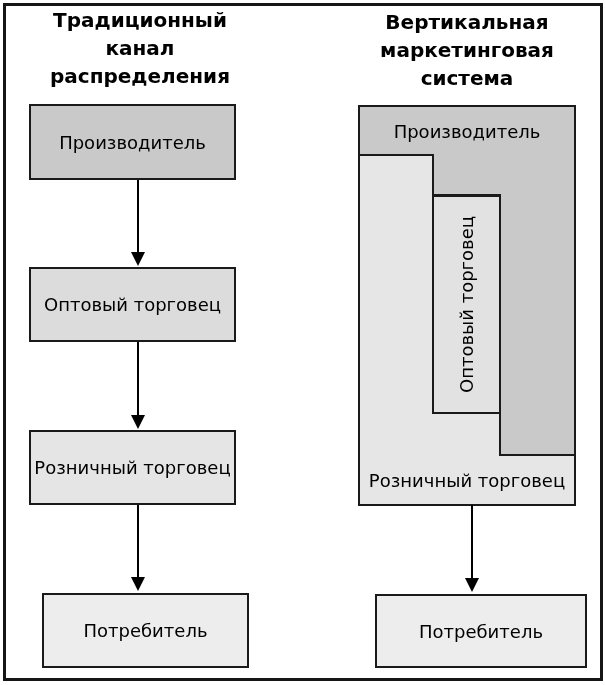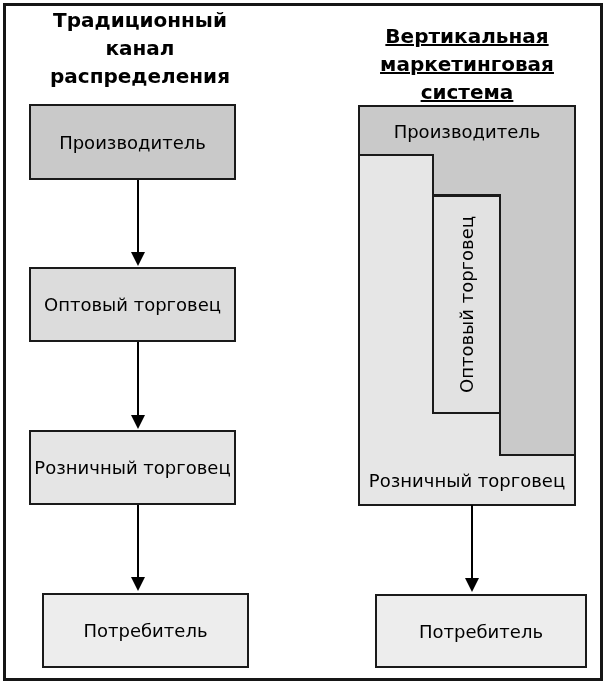--- a/index.html
+++ b/index.html
@@ -106,21 +106,21 @@
   <div class="box fill-retailer" style="left:29px; top:430px; width:207px; height:75px;">
     <span>Розничный торговец</span>
   </div>
 
   <div class="arrow" style="left:137px; top:505px; height:73px;"></div>
 
   <div class="box fill-consumer" style="left:29px; top:593px; width:207px; height:75px;">
     <span>Потребитель</span>
   </div>
 
-  <div class="col-title" style="left:357px; top:22px; width:220px;text-decoration:underline;">Вертикальная
+  <div class="col-title" style="left:357px; top:8px; width:220px;">Вертикальная
 маркетинговая
 система</div>
 
   <svg class="shape-layer" width="605" height="685" viewBox="0 0 605 685">
     <rect x="359" y="155" width="216" height="350" stroke="#1a1a1a" stroke-width="2" fill="#e6e6e6"></rect>
     <polygon points="359,106 575,106 575,455 500,455 500,195 433,195 433,155 359,155" stroke="#1a1a1a" stroke-width="2" fill="#c9c9c9"></polygon>
     <rect x="433" y="196" width="67" height="217" stroke="#1a1a1a" stroke-width="2" fill="#e2e2e2"></rect>
   </svg>
 
   <div class="vms-label" style="left:359px; top:107px; width:216px; height:48px;">Производитель</div>

